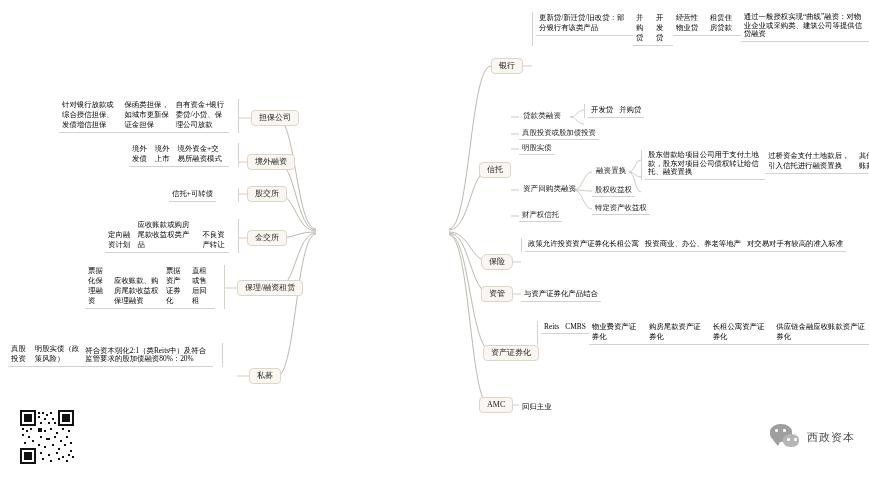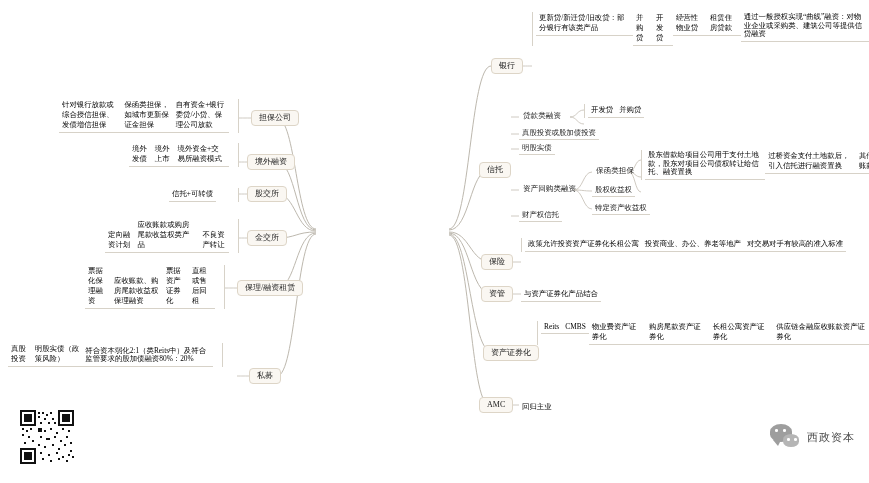--- a/index.html
+++ b/index.html
@@ -211,33 +211,33 @@
   <div class="stack right" style="left:584px; top:104px;">
     <span class="leaf">开发贷</span>
     <span class="leaf">并购贷</span>
   </div>
 
   <div class="node leaf" style="left:519px; top:128px;">真股投资或股加债投资</div>
   <div class="node leaf" style="left:519px; top:143px;">明股实债</div>
 
   <div class="node mid" style="left:519px; top:184px;">资产回购类融资</div>
 
-  <div class="node mid" style="left:592px; top:166px;">保函类担保</div>
+  <div class="node mid" style="left:592px; top:166px;">融资置换</div>
   <div class="stack right" style="left:641px; top:150px;">
     <span class="leaf wrap" style="width:215px;">股东借款给项目公司用于支付土地款，股东对项目公司债权转让给信托、融资置换</span>
     <span class="leaf">过桥资金支付土地款后，引入信托进行融资置换</span>
     <span class="leaf">其他应收账款受让</span>
   </div>
 
   <div class="node leaf" style="left:592px; top:185px;">股权收益权</div>
   <div class="node leaf" style="left:592px; top:203px;">特定资产收益权</div>
 
   <div class="node leaf" style="left:519px; top:210px;">财产权信托</div>
 
-  <div class="node cat" style="left:481px; top:254px;">保险</div>
+  <div class="node cat" style="left:481px; top:254px;border-radius:6px;">保险</div>
   <div class="stack right" style="left:521px; top:238px;">
     <span class="leaf">政策允许投资资产证券化长租公寓</span>
     <span class="leaf">投资商业、办公、养老等地产</span>
     <span class="leaf">对交易对手有较高的准入标准</span>
   </div>
 
   <div class="node cat" style="left:481px; top:286px;">资管</div>
   <div class="stack right bare" style="left:521px; top:288px;">
     <span class="leaf">与资产证券化产品结合</span>
   </div>

